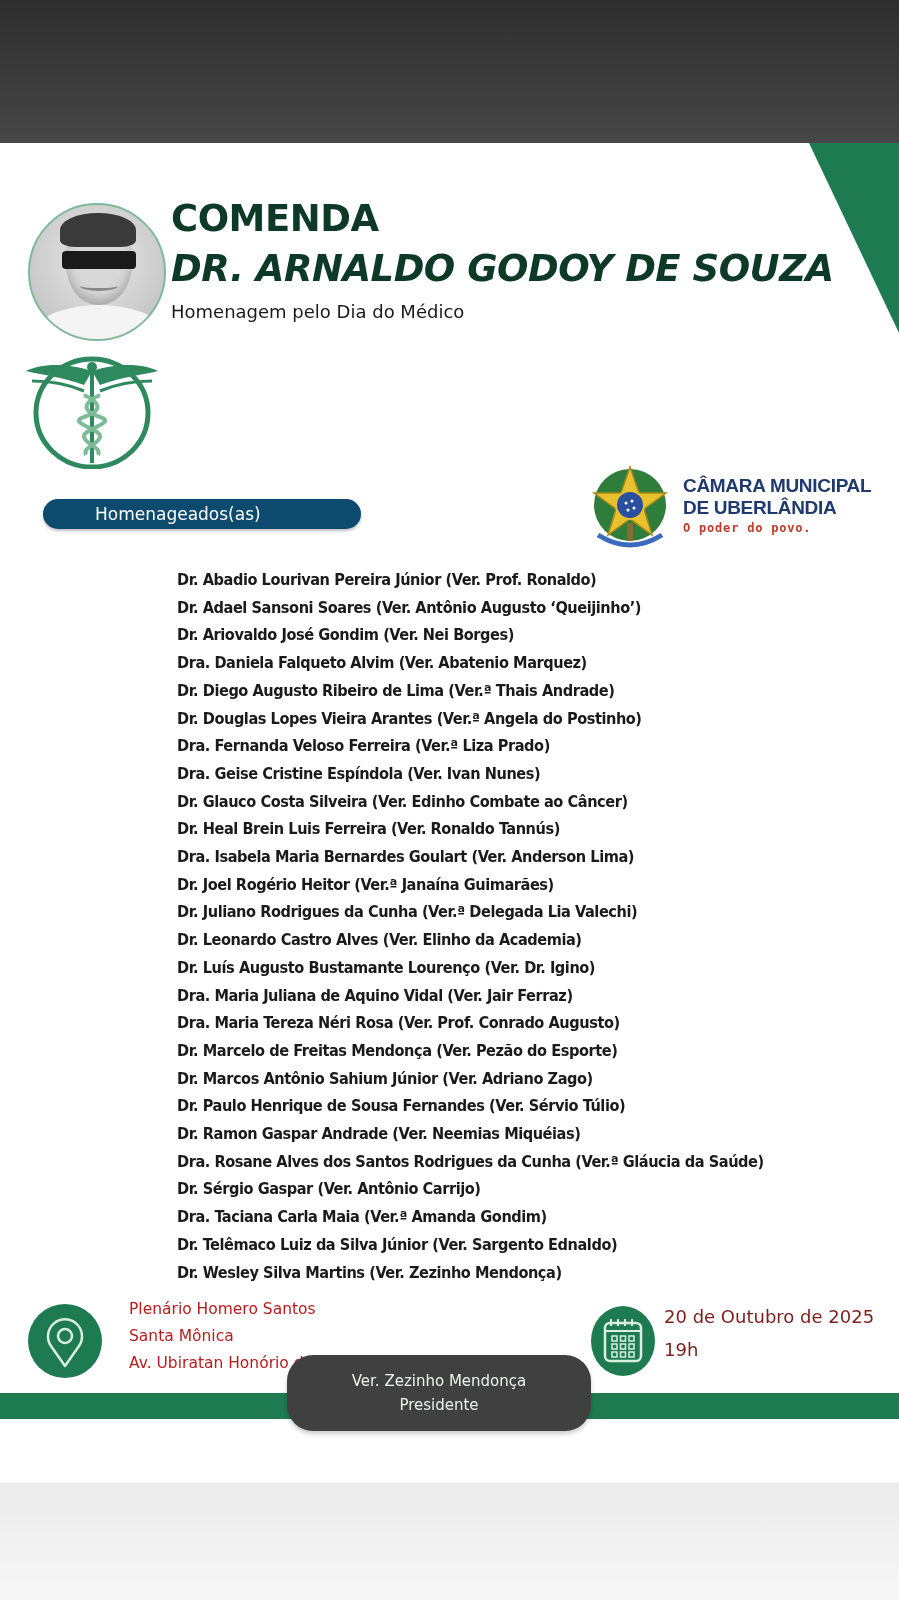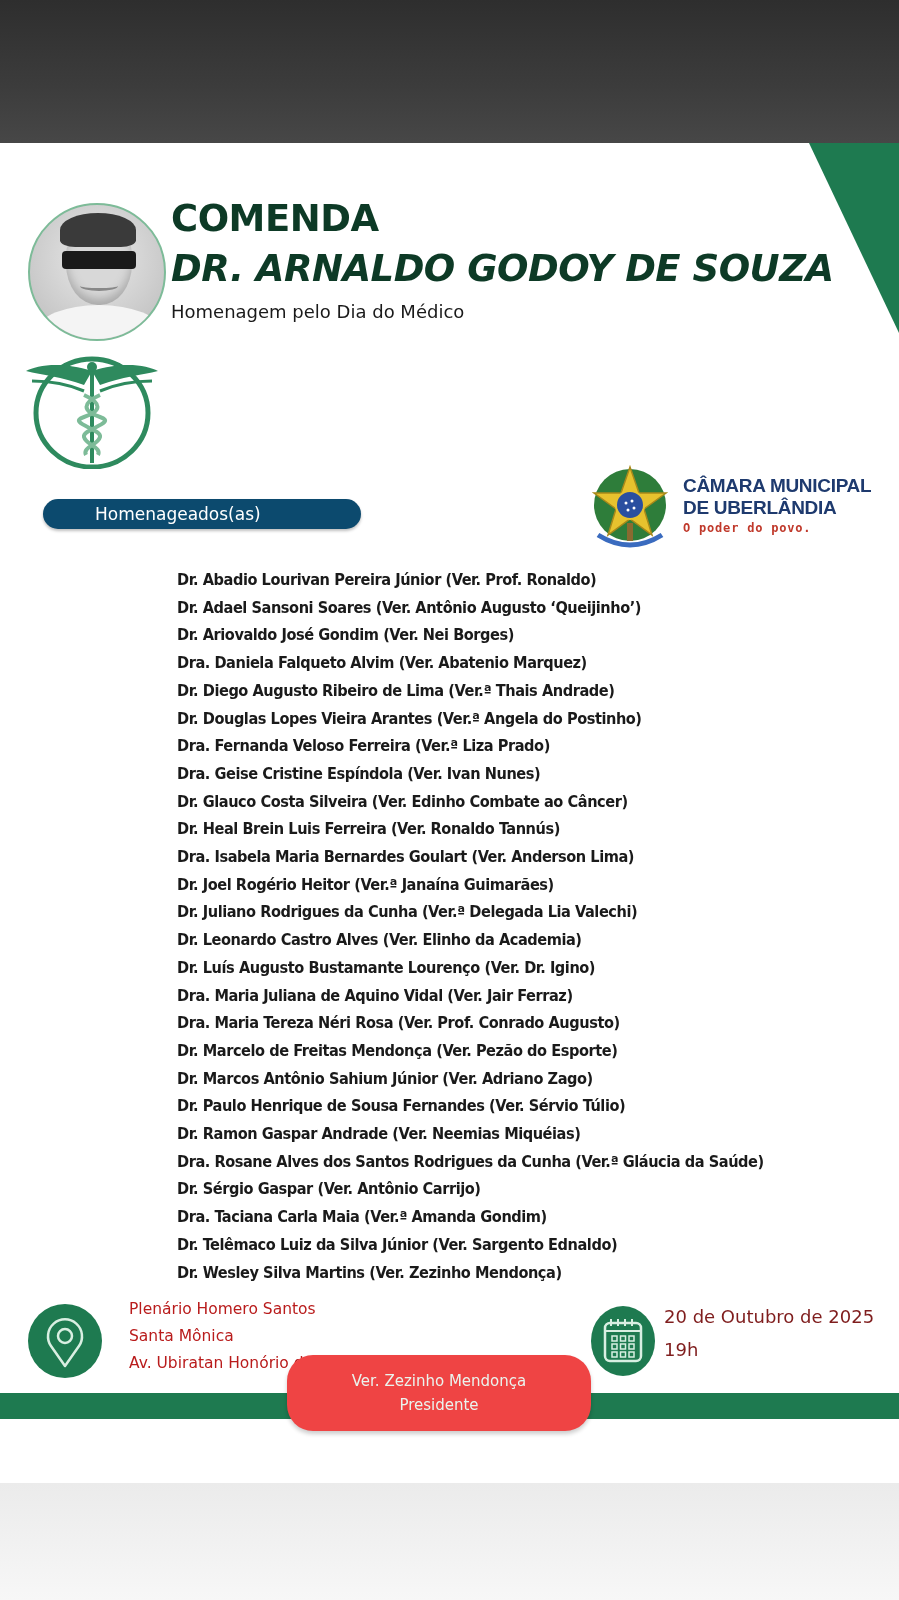--- a/index.html
+++ b/index.html
@@ -37,21 +37,21 @@
 
   .honorees { position: absolute; left: 177px; top: 423px; list-style: none; }
   .honorees li { font-family: "DejaVu Sans", sans-serif; font-size: 16.2px; line-height: 27.7px; color: #1a1a1a; white-space: nowrap; letter-spacing: -0.45px; font-weight: bold; font-stretch: condensed; }
 
   .loc-icon { position: absolute; left: 28px; top: 1161px; width: 74px; height: 74px; border-radius: 50%; background: #1e7a50; }
   .loc-text { position: absolute; left: 117px; top: 1153px; font-family: "DejaVu Sans", sans-serif; font-size: 15.5px; line-height: 27px; color: #b91c1c; margin-left: 12px; }
   .cal-icon { position: absolute; left: 591px; top: 1163px; width: 64px; height: 70px; border-radius: 50%; background: #1e7a50; }
   .date-text { position: absolute; left: 664px; top: 1157px; font-family: "DejaVu Sans", sans-serif; font-size: 18px; line-height: 33px; color: #7f1d1d; }
 
   .green-band { position: absolute; left: 0; top: 1250px; width: 899px; height: 26px; background: #1e7a50; }
-  .pres-badge { position: absolute; left: 287px; top: 1212px; width: 304px; height: 76px; background: #ef4444; border-radius: 26px; color: #eaf4ee; text-align: center; font-family: "DejaVu Sans", sans-serif; font-size: 15px; line-height: 24px; padding-top: 14px; box-shadow: 0 3px 4px rgba(0,0,0,0.2); }
+  .pres-badge { position: absolute; left: 287px; top: 1212px; width: 304px; height: 76px; background: #404040; border-radius: 26px; color: #eaf4ee; text-align: center; font-family: "DejaVu Sans", sans-serif; font-size: 15px; line-height: 24px; padding-top: 14px; box-shadow: 0 3px 4px rgba(0,0,0,0.2); }
 </style>
 </head>
 <body>
 
 <div class="topbar"></div>
 
 <div class="card">
   <div class="corner-tri-wrap">
     <div class="corner-tri"></div>
   </div>

